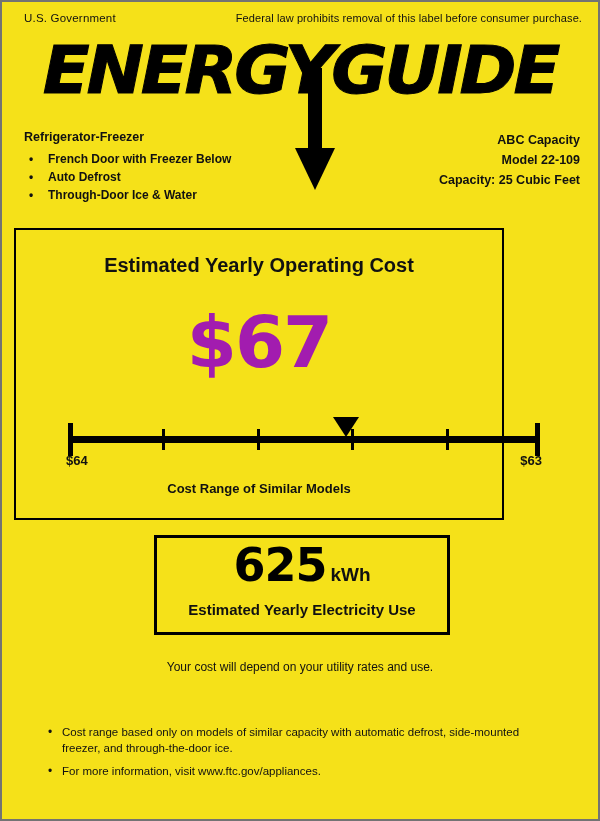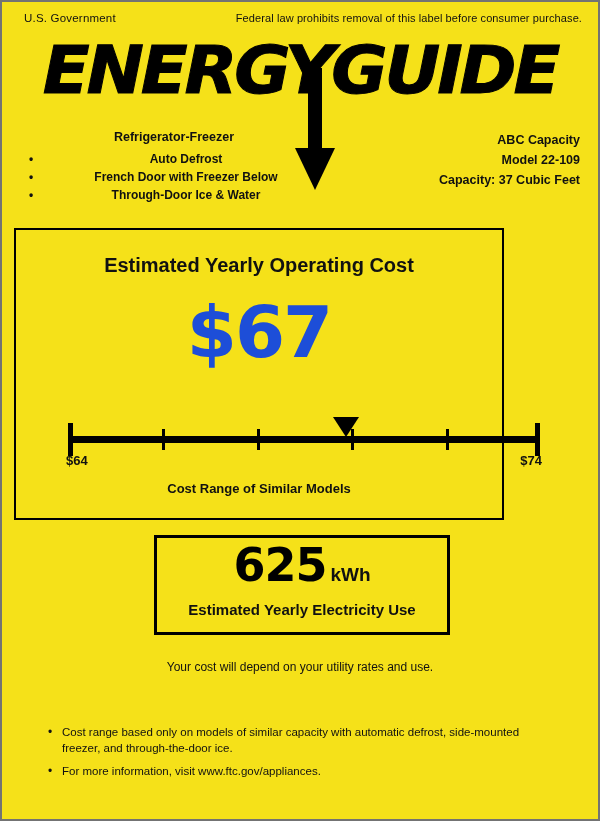--- a/index.html
+++ b/index.html
@@ -86,21 +86,20 @@
     border-left: 20px solid transparent;
     border-right: 20px solid transparent;
     border-top: 42px solid #000;
   }
   
   .product {
     position: absolute;
     left: 22px;
     top: 128px;
     width: 300px;
-    text-align: center;
   }
   .product-title {
     font-size: 12.5px;
     font-weight: bold;
     color: #111;
     margin-bottom: 6px;
   }
   .feature-list {
     list-style: none;
     margin: 0;
@@ -147,28 +146,28 @@
     top: 24px;
     left: 0;
     width: 100%;
     text-align: center;
     font-size: 20px;
     font-weight: bold;
     color: #111;
   }
   .cost-amount {
     position: absolute;
-    top: 66px;
+    top: 76px;
     left: 0;
     width: 100%;
     text-align: center;
     font-family: "DejaVu Sans", sans-serif;
     font-size: 72px;
     font-weight: bold;
-    color: #1d4ed8;
+    color: #a21caf;
     letter-spacing: -2px;
     line-height: 1;
   }
   
   .scale {
     position: absolute;
     left: 52px;
     top: 185px;
     width: 472px;
     height: 50px;
@@ -317,47 +316,47 @@
   <div class="wordmark">ENERGYGUIDE</div>
 
   <div class="arrow">
     <div class="shaft"></div>
     <div class="head"></div>
   </div>
 
   <div class="product">
     <div class="product-title">Refrigerator-Freezer</div>
     <ul class="feature-list">
+      <li>French Door with Freezer Below</li>
       <li>Auto Defrost</li>
-      <li>French Door with Freezer Below</li>
       <li>Through-Door Ice &amp; Water</li>
     </ul>
   </div>
 
   <div class="maker">
     <div>ABC Capacity</div>
     <div>Model 22-109</div>
-    <div>Capacity: 37 Cubic Feet</div>
+    <div>Capacity: 25 Cubic Feet</div>
   </div>
 
   <div class="cost-box">
     <div class="cost-heading">Estimated Yearly Operating Cost</div>
     <div class="cost-amount">$67</div>
 
     <div class="scale">
       <div class="marker" style="left:58.8%;"></div>
       <div class="bar"></div>
       <div class="endcap left"></div>
       <div class="endcap right"></div>
       <div class="tick" style="left:20%;"></div>
       <div class="tick" style="left:40%;"></div>
       <div class="tick" style="left:60%;"></div>
       <div class="tick" style="left:80%;"></div>
       <div class="scale-min">$64</div>
-      <div class="scale-max">$74</div>
+      <div class="scale-max">$63</div>
     </div>
 
     <div class="cost-range-caption">Cost Range of Similar Models</div>
   </div>
 
   <div class="kwh-box">
     <div class="kwh-line">
       <span class="kwh-number">625</span><span class="kwh-unit">kWh</span>
     </div>
     <div class="kwh-caption">Estimated Yearly Electricity Use</div>

